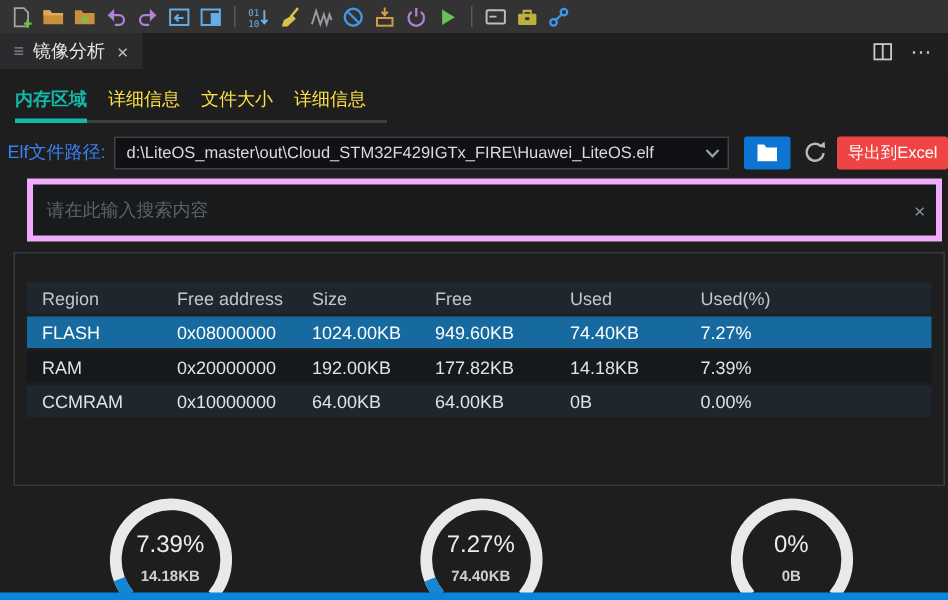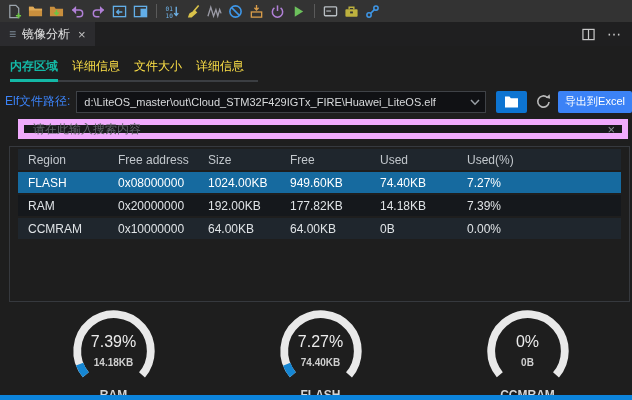--- a/index.html
+++ b/index.html
@@ -27,31 +27,31 @@
   
   .path-row { display:flex; align-items:center; margin:8px 0 0 5px; height:23px; }
   .path-label { font-size:12px; color:#3b82f6; margin-right:6px; white-space:nowrap; }
   .combobox { width:424px; height:22px; background:#101114; border:1px solid #3f4247;
     display:flex; align-items:center; padding:0 20px 0 7px; position:relative;
     font-size:11px; color:#d8dadc; white-space:nowrap; overflow:hidden; cursor:pointer; }
   .combobox .chev { position:absolute; right:5px; top:7px; }
   .folder-btn { width:32px; height:22px; background:#0d74d1; border-radius:2px; margin-left:10px;
     display:flex; align-items:center; justify-content:center; cursor:pointer; }
   .refresh-btn { margin:0 6px 0 8px; cursor:pointer; display:flex; align-items:center; }
-  .excel-btn { height:22px; background:#3b82f6; color:#fff; font-size:11px; border-radius:2px;
+  .excel-btn { height:22px; background:#ef4444; color:#fff; font-size:11px; border-radius:2px;
     display:flex; align-items:center; padding:0 7px; cursor:pointer; white-space:nowrap; }
   
-  .search-row { margin:6px 0 0 18px; width:610px; height:20px; background:#191a1c; border:6px solid #f0abfc;
-    display:flex; align-items:center; padding:4px 7px; }
+  .search-row { margin:6px 0 0 18px; width:610px; height:20px; background:#191a1c; border:4px solid #f0abfc;
+    display:flex; align-items:center; padding:17px 7px; }
   .search-row input { flex:1; background:transparent; border:none; outline:none;
     font-family:"Liberation Sans",sans-serif; font-size:12px; color:#cfd3d6; }
   .search-row input::placeholder { color:#5d6266; }
   .clear-glyph { color:#8a9096; font-size:13px; cursor:pointer; }
   
-  .table-panel { margin:7px 0 0 9px; width:621px; height:156px; border:1px solid #36393e; padding:2px 8px 0; }
+  .table-panel { margin:7px 0 0 9px; width:621px; height:156px; border:1px solid #36393e; padding:19px 8px 0; }
   .trow { display:grid; grid-template-columns:90px 90px 82px 90px 87px 81px 1fr;
     height:21px; align-items:center; margin-bottom:2px; font-size:12px; color:#dfe3e6; }
   .trow > div { padding-left:10px; white-space:nowrap; overflow:hidden; }
   .trow.header { background:#1f262d; color:#c2c7cc; }
   .trow.sel { background:#166a9f; color:#ffffff; }
   .trow.dark { background:#15181c; }
   .trow.lite { background:#1f262d; }
   
   .gauges { display:flex; margin-top:3px; padding-left:10px; }
   .gauge-col { width:207px; display:flex; flex-direction:column; align-items:center; }

